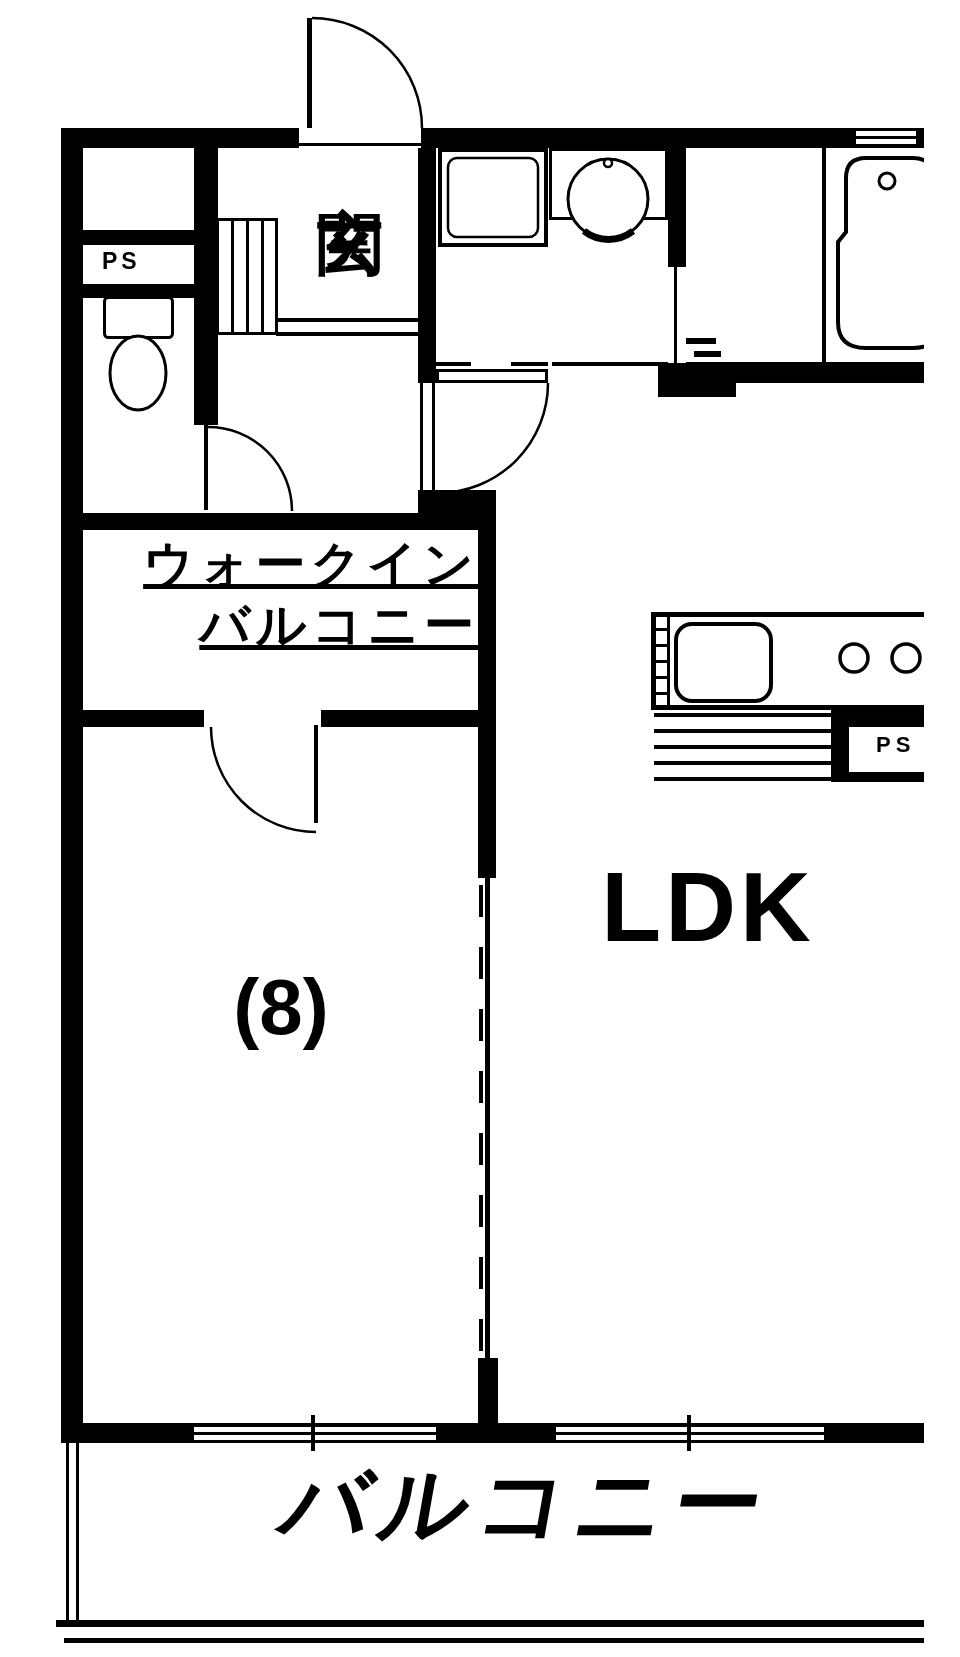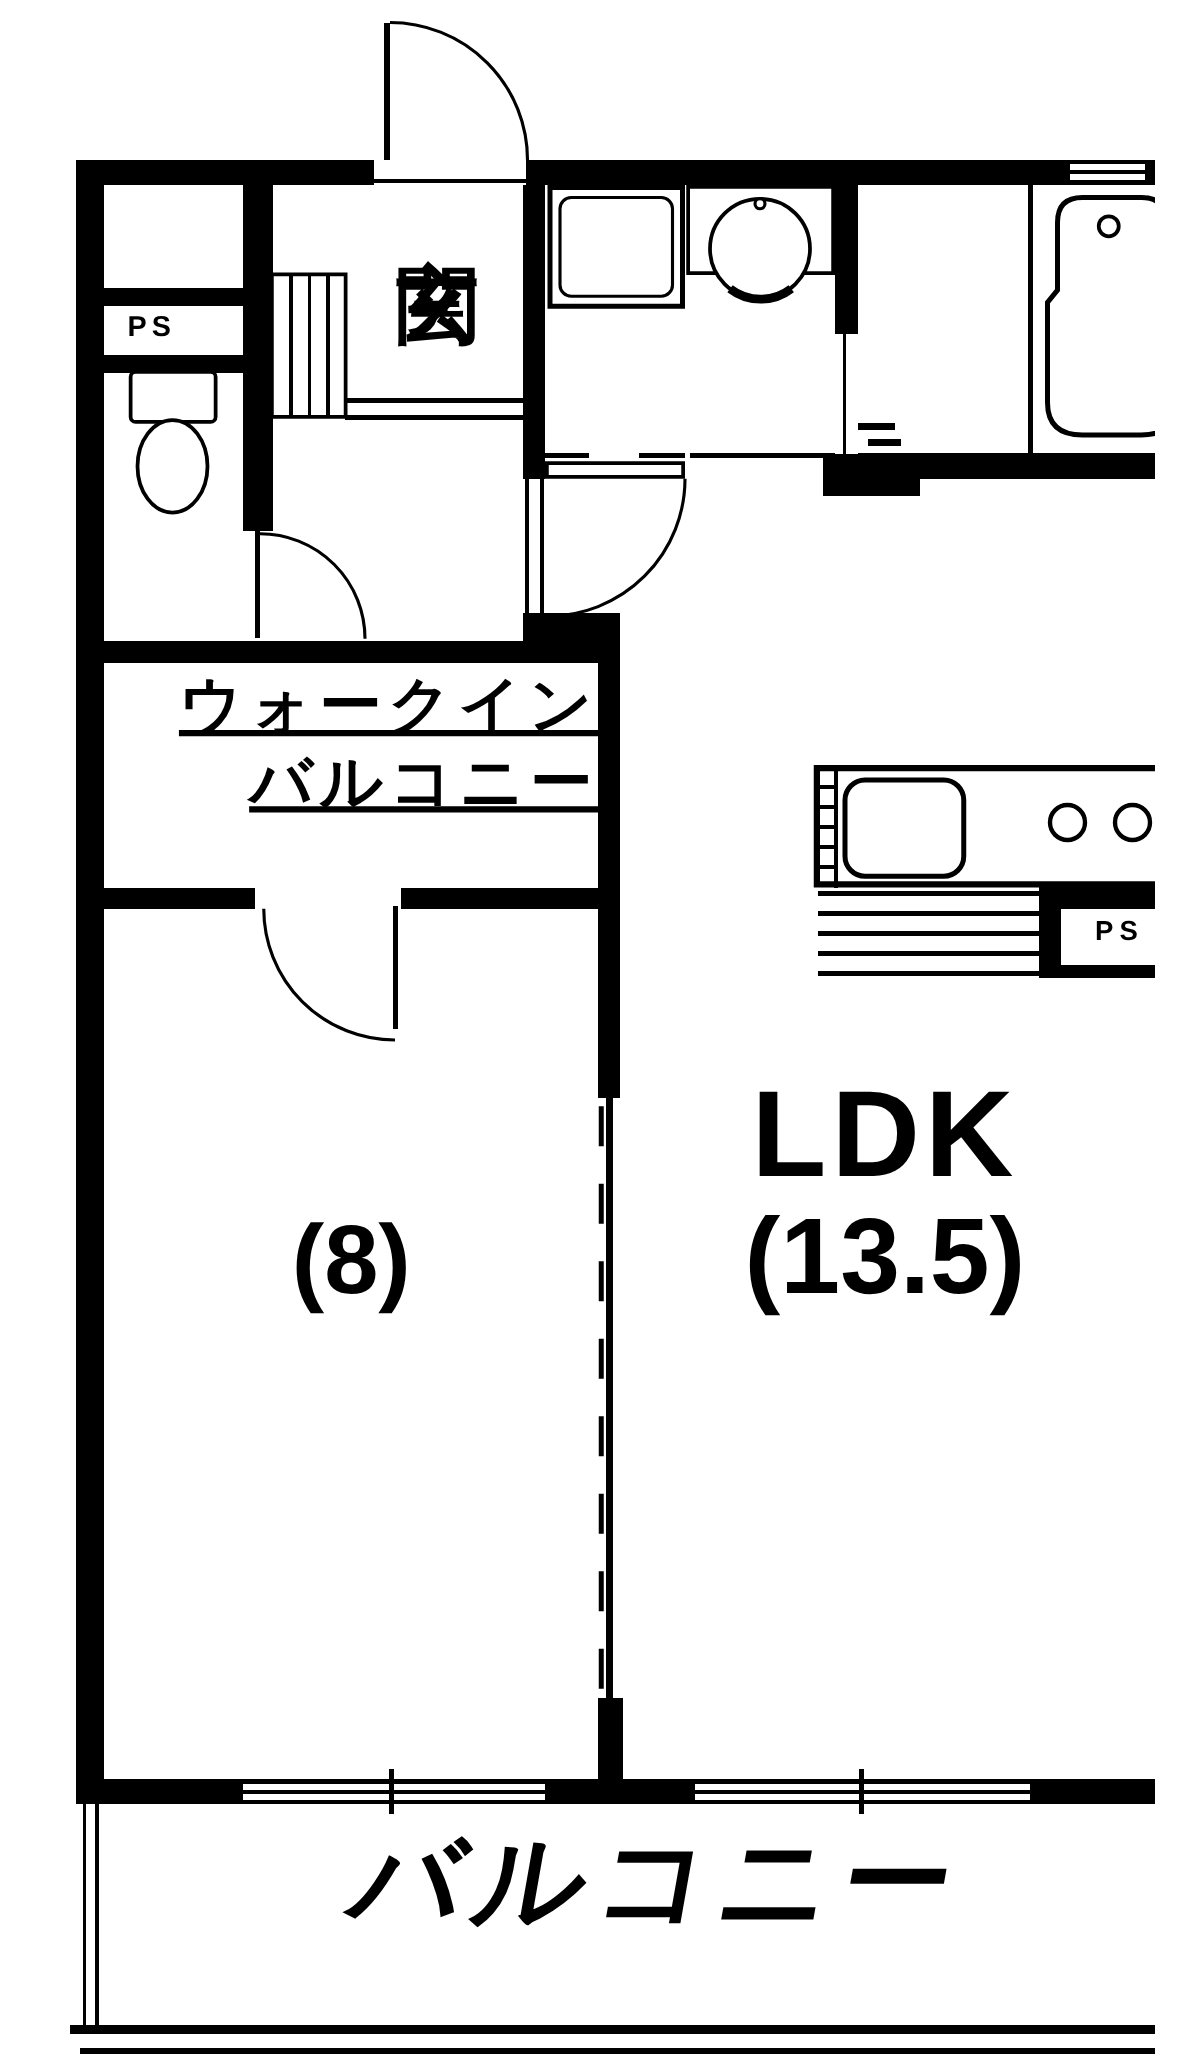--- a/index.html
+++ b/index.html
@@ -223,19 +223,18 @@
     <div>ウォークイン</div>
     <div>バルコニー</div>
   </div>
 
   <div class="lbl lbl-western">
     <div class="size">(8)</div>
   </div>
 
   <div class="lbl lbl-ldk">
     <div class="name">LDK</div>
-    <div class="size">(13.5)</div>
   </div>
 
   <div class="lbl lbl-ps-kitchen">PS</div>
 
   <div class="lbl lbl-balcony">バルコニー</div>
 </div>
 
 </body></html>

